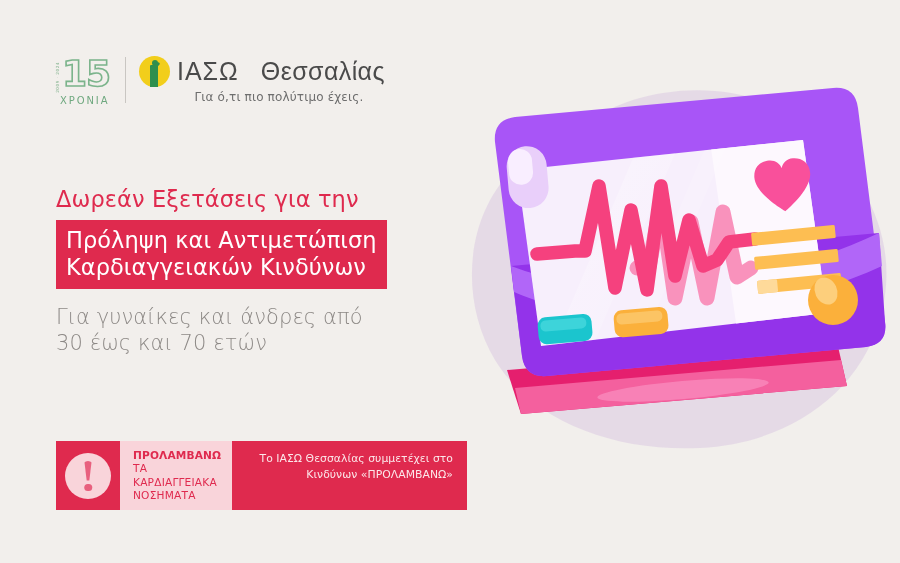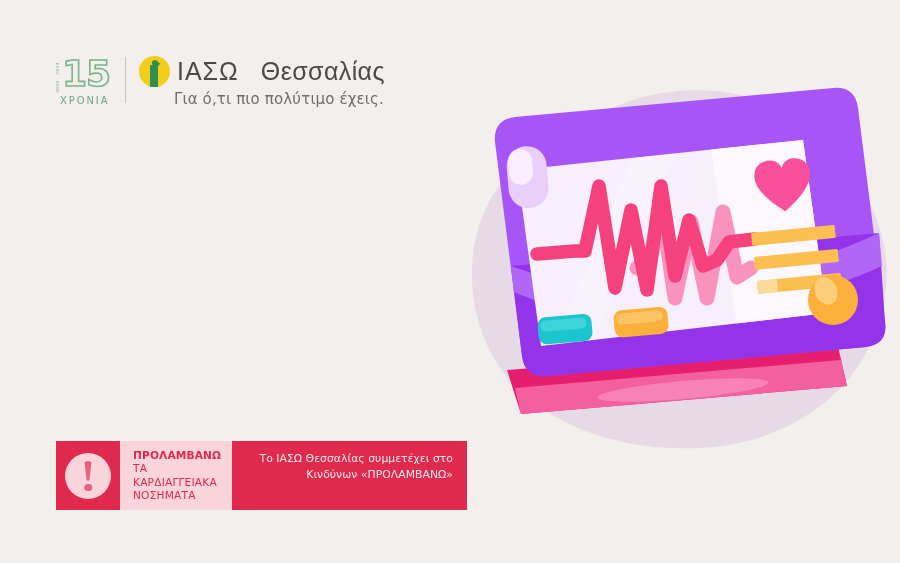--- a/index.html
+++ b/index.html
@@ -49,21 +49,21 @@
     position:absolute;left:15px;top:9.5px;width:7px;height:2.6px;background:#2F8F4E;
     transform:rotate(-42deg);transform-origin:left center;border-radius:2px;
   }
   #iaso-wordmark{
     font-family:Liberation Sans, sans-serif;
     font-size:25px;line-height:27px;color:#4A4A4A;letter-spacing:.4px;white-space:nowrap;
   }
   #iaso-wordmark .iaso{letter-spacing:1px;}
   #iaso-tagline{
     margin-top:3px;text-align:center;
-    font-size:15px;color:#6E6E6E;letter-spacing:.15px;white-space:nowrap;
+    font-size:12px;color:#6E6E6E;letter-spacing:.15px;white-space:nowrap;
     padding-left:34px;
   }
 
   
   #headline-block{position:absolute;left:56px;top:186px;width:420px;}
   #headline-kicker{
     font-size:22.5px;line-height:26px;color:#DF2A4E;
     letter-spacing:.1px;white-space:nowrap;margin-bottom:8px;
   }
   #headline-highlight{
@@ -143,20 +143,31 @@
           <span class="iaso">ΙΑΣΩ</span>
           <span>&nbsp;</span>
           <span class="thess">Θεσσαλίας</span>
         </div>
       </div>
       <div id="iaso-tagline">Για ό,τι πιο πολύτιμο έχεις.</div>
     </div>
 
   </div>
 
+  <div id="headline-block">
+    <div id="headline-kicker">Δωρεάν Εξετάσεις για την</div>
+    <div id="headline-highlight">
+      <span class="l1">Πρόληψη και Αντιμετώπιση</span>
+      <span class="l2">Καρδιαγγειακών Κινδύνων</span>
+    </div>
+    <div id="subheadline">
+      <span class="l1">Για γυναίκες και άνδρες από</span>
+      <span class="l2">30 έως και 70 ετών</span>
+    </div>
+  </div>
 
   <div id="badge">
 
     <div id="badge-icon-block">
       <div id="badge-circle">
         <span class="bang-stem"></span>
         <span class="bang-dot"></span>
       </div>
     </div>
 

